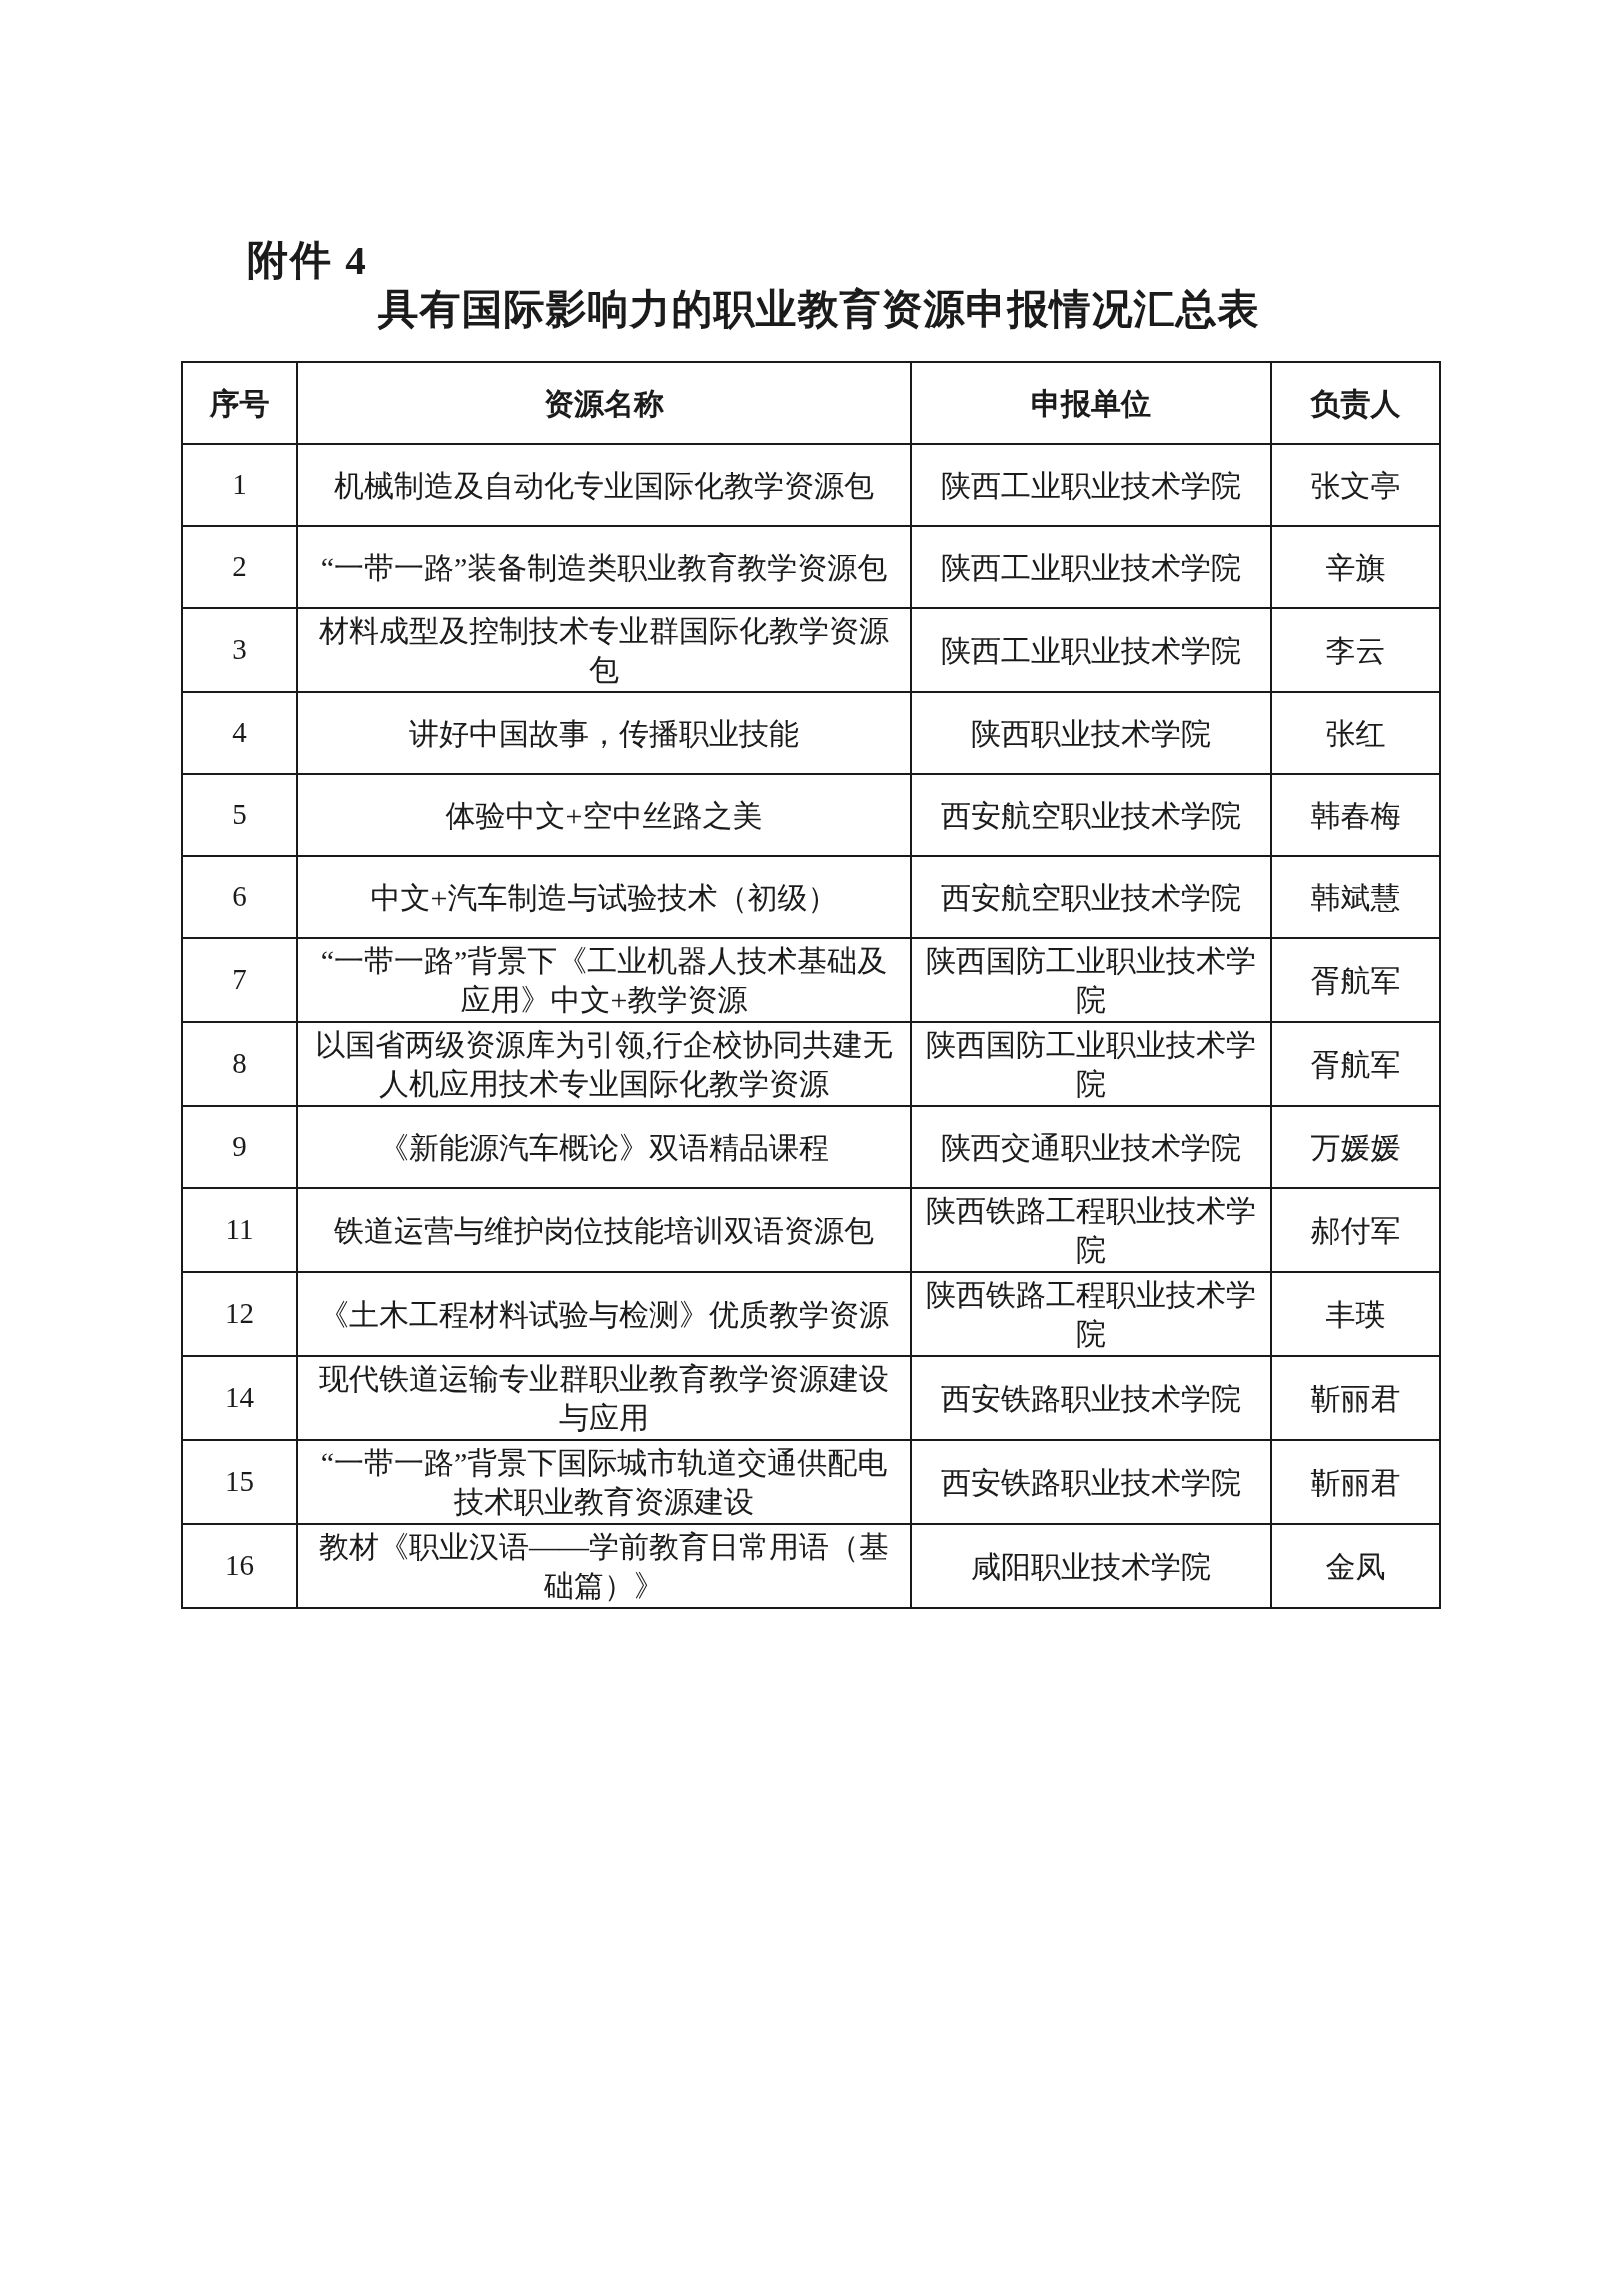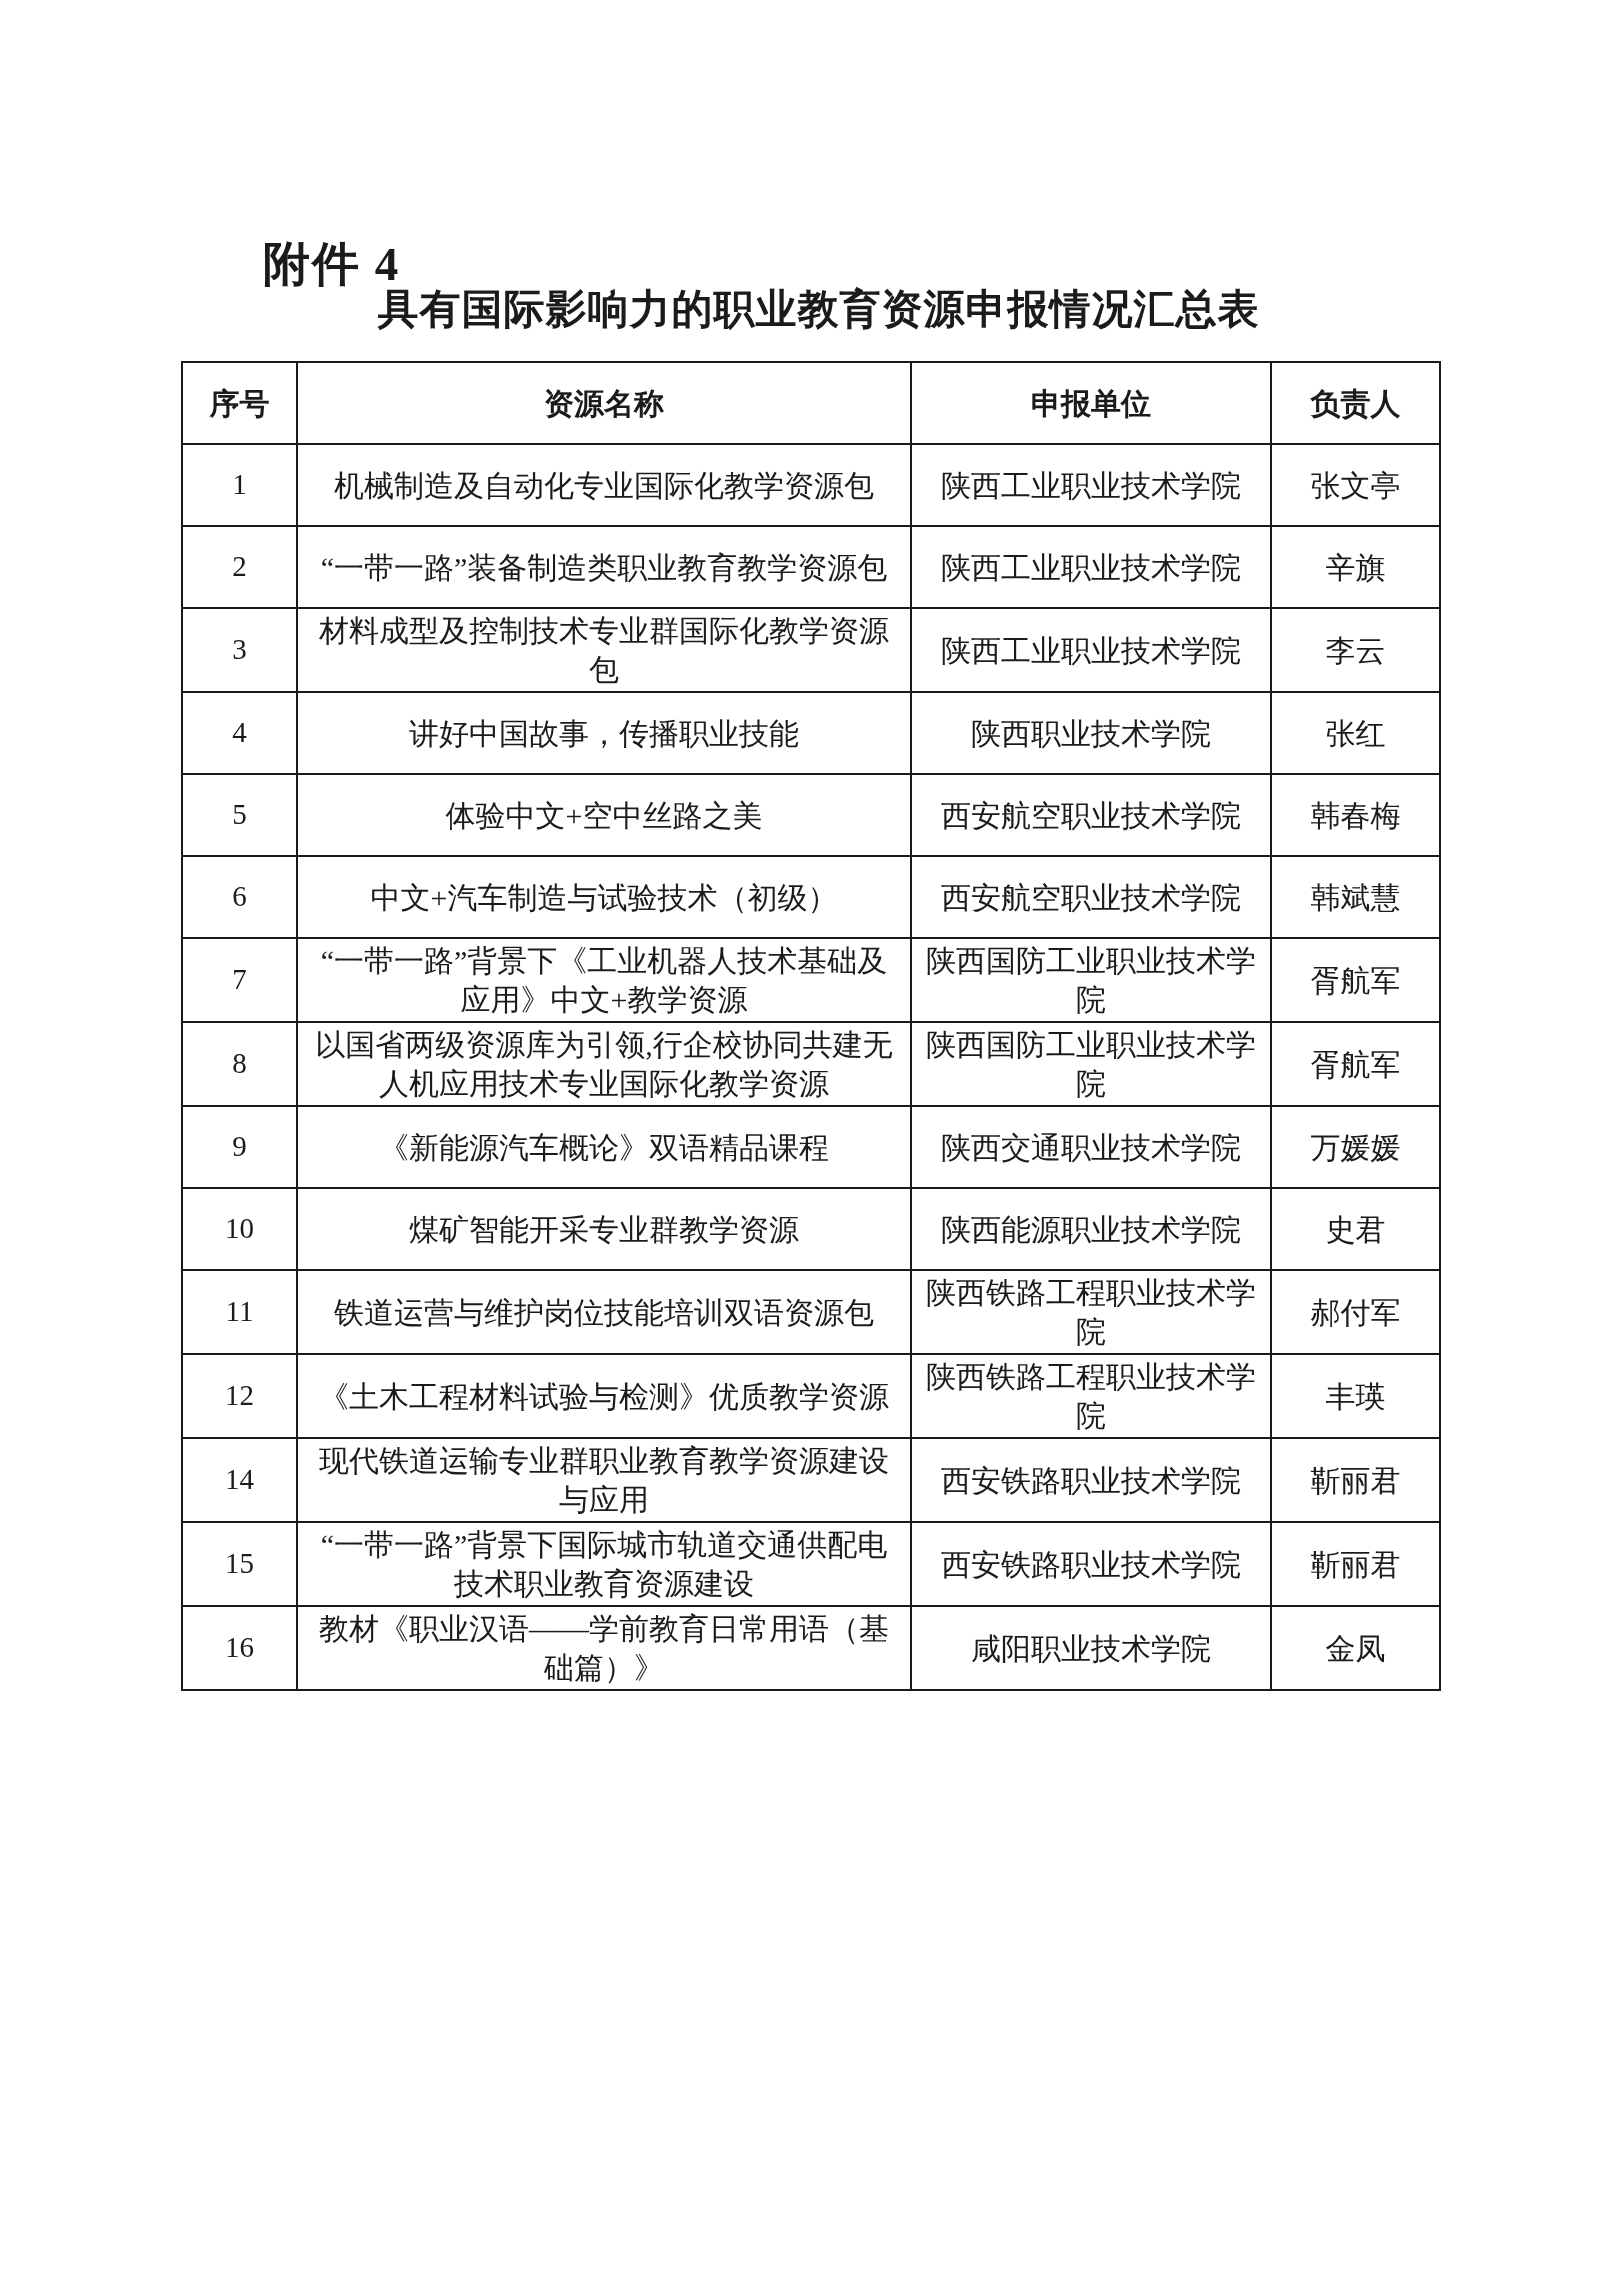--- a/index.html
+++ b/index.html
@@ -11,24 +11,23 @@
     position: relative;
     width: 1621px;
     height: 2293px;
     font-family: "Liberation Serif", serif;
     color: #1b1b1b;
   }
   .attachment {
     position: absolute;
     left: 247px;
     top: 233px;
-    font-size: 47px;
+    font-size: 41px;
     font-weight: bold;
     letter-spacing: 2px;
-    margin-left: 16px;
   }
   .title {
     position: absolute;
     left: 190px;
     top: 282px;
     width: 1257px;
     margin: 0;
     text-align: center;
     font-size: 41px;
     font-weight: bold;
@@ -142,26 +141,20 @@
     <td class="cell-person">胥航军</td>
   </tr>
 
   <tr>
     <td class="cell-no">9</td>
     <td class="cell-resource">《新能源汽车概论》双语精品课程</td>
     <td class="cell-unit">陕西交通职业技术学院</td>
     <td class="cell-person">万媛媛</td>
   </tr>
 
-  <tr>
-    <td class="cell-no">10</td>
-    <td class="cell-resource">煤矿智能开采专业群教学资源</td>
-    <td class="cell-unit">陕西能源职业技术学院</td>
-    <td class="cell-person">史君</td>
-  </tr>
 
   <tr>
     <td class="cell-no">11</td>
     <td class="cell-resource">铁道运营与维护岗位技能培训双语资源包</td>
     <td class="cell-unit">陕西铁路工程职业技术学院</td>
     <td class="cell-person">郝付军</td>
   </tr>
 
   <tr>
     <td class="cell-no">12</td>

